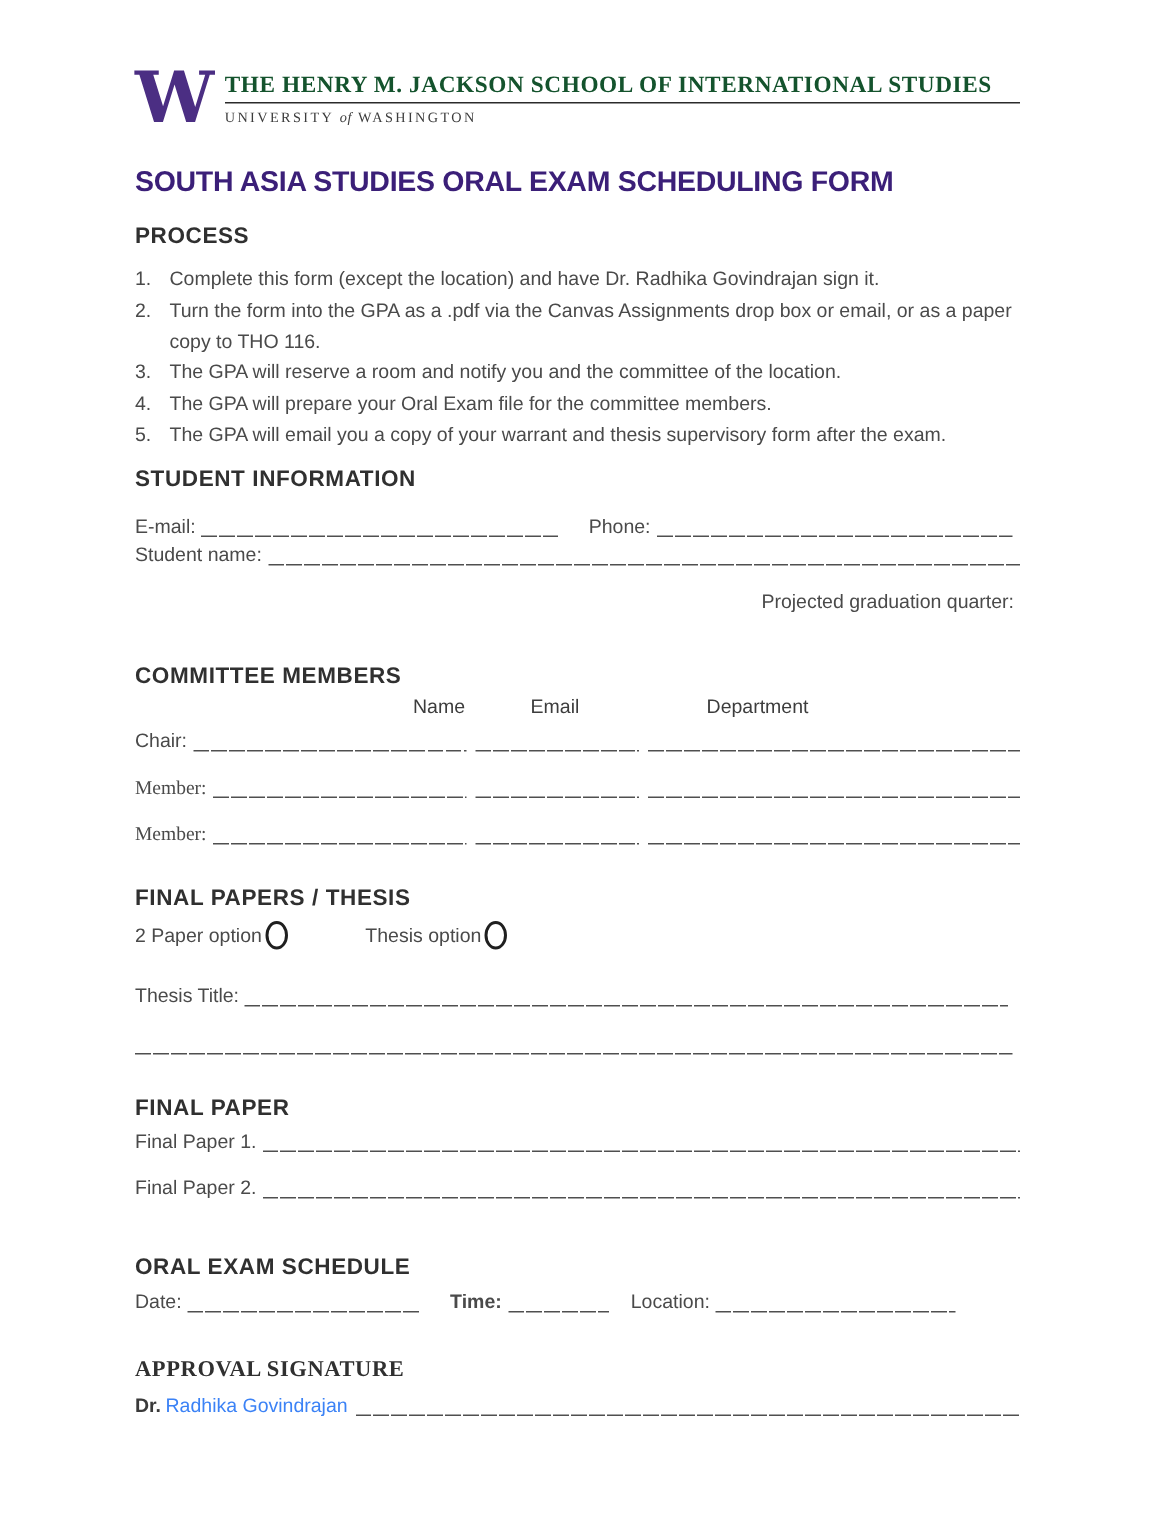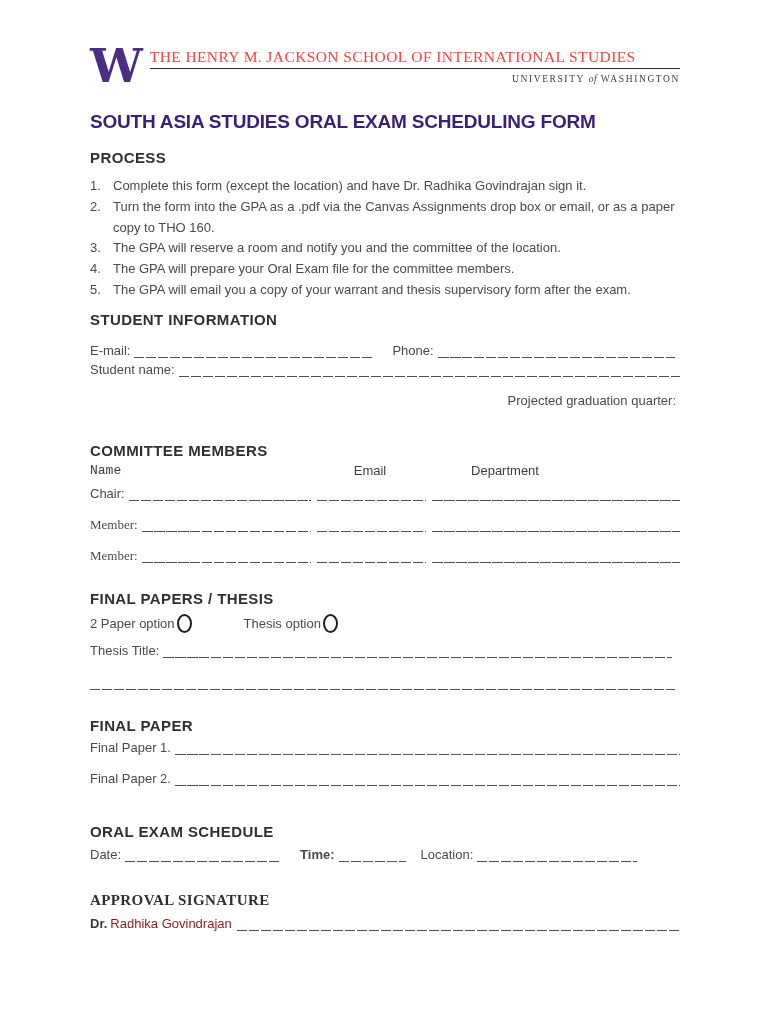--- a/index.html
+++ b/index.html
@@ -19,27 +19,27 @@
 
   
   .hdr{display:flex;align-items:flex-start;}
   .w-logo{
     font-family:"DejaVu Serif", serif;font-weight:bold;
     font-size:47px;line-height:37px;color:var(--uw-purple);
     letter-spacing:-2px;margin-top:1px;
   }
   .hdr-right{flex:1;margin-left:9px;margin-top:2px;}
   .school-name{
-    font-family:"Liberation Serif", serif;font-weight:normal;
-    font-size:15.5px;color:#ef4444;letter-spacing:0.4px;white-space:nowrap;
+    font-family:"Liberation Serif", serif;font-weight:bold;
+    font-size:15.5px;color:#14532d;letter-spacing:0.4px;white-space:nowrap;
   }
   .hdr-rule{border-bottom:1.6px solid #2b2b2b;margin-top:2px;}
   .univ-line{
     font-family:"Liberation Serif", serif;font-size:9.5px;color:#3c3c3c;
-    letter-spacing:1.6px;margin-top:5px;text-align:right;
+    letter-spacing:1.6px;margin-top:5px;
   }
   .univ-line .of{font-style:italic;text-transform:lowercase;letter-spacing:0.5px;}
 
   
   .title{
     margin-top:27px;font-size:19px;font-weight:bold;
     color:var(--title-purple);letter-spacing:-0.2px;white-space:nowrap;
   }
   .sec-h{
     font-size:15px;font-weight:bold;color:var(--heading-dark);
@@ -65,37 +65,37 @@
 
   .sec-h.student{margin-top:10px;}
   .row.r-name{margin-top:3px;}
   .row.r-email{margin-top:15px;padding-right:5px;}
   .row.r-grad{margin-top:15px;flex-direction:column;}
   .lbl.phone{margin-left:20px;}
 
   
   .sec-h.committee{margin-top:17px;}
   .col-heads{display:flex;font-size:13px;color:#3d3d3d;margin-top:4px;}
-  .col-heads .c1{width:220px;text-align:left;font-family:Liberation Mono, monospace;}
+  .col-heads .c1{width:220px;text-align:right;}
   .col-heads .c2{width:120px;text-align:center;}
   .col-heads .c3{width:150px;text-align:center;}
   .row.r-chair{margin-top:8px;}
   .row.r-member{margin-top:15px;font-family:Liberation Serif, serif;}
   .blank.b-email{flex:0 0 109px;margin-left:6px;}
   .blank.b-dept{flex:0 0 248px;margin-left:6px;}
 
   
   .sec-h.papers-thesis{margin-top:26px;}
   .opt-row{display:flex;align-items:center;font-size:13px;color:var(--body-gray);margin-top:4px;height:25px;}
   .radio{
     width:15px;height:19px;border:2.3px solid #1f1f1f;border-radius:50%;
     display:inline-block;margin-left:2px;
   }
   .opt2{margin-left:52px;}
-  .row.r-thesis{margin-top:7px;padding-right:8px;}
+  .row.r-thesis{margin-top:20px;padding-right:8px;}
   .row.r-thesis2{margin-top:16px;padding-right:5px;}
   .row.r-thesis2 .blank{width:100%;}
 
   
   .sec-h.final-paper{margin-top:26px;}
   .row.r-fp1{margin-top:6px;}
   .row.r-fp2{margin-top:15px;}
 
   
   .sec-h.oral{margin-top:36px;}
@@ -103,21 +103,21 @@
   .blank.b-date{flex:0 0 155px;}
   .lbl.time{margin-left:20px;font-weight:bold;}
   .blank.b-time{flex:0 0 67px;}
   .lbl.location{margin-left:15px;text-align:center;}
   .blank.b-loc{flex:0 0 160px;}
 
   
   .sec-h.approval{margin-top:29px;font-family:Liberation Serif, serif;}
   .row.r-sign{margin-top:7px;}
   .lbl.dr{color:#3a3a3a;font-weight:bold;margin-right:3px;}
-  .lbl.signer{color:#7f1d1d;margin-right:5px;}
+  .lbl.signer{color:#3b82f6;margin-right:5px;}
 </style>
 </head>
 <body>
 
 <div class="page">
 
   <div class="hdr">
     <div class="w-logo">W</div>
     <div class="hdr-right">
       <div class="school-name">THE HENRY M. JACKSON SCHOOL OF INTERNATIONAL STUDIES</div>
@@ -131,21 +131,21 @@
   </div>
 
   <div class="title">SOUTH ASIA STUDIES ORAL EXAM SCHEDULING FORM</div>
 
   <div class="sec-h process">PROCESS</div>
   <ol class="steps">
     <li>
         <span>Complete this form (except the location) and have Dr. Radhika Govindrajan sign it.</span>
       </li>
     <li>
-        <span>Turn the form into the GPA as a .pdf via the Canvas Assignments drop box or email, or as a paper copy to THO 160.</span>
+        <span>Turn the form into the GPA as a .pdf via the Canvas Assignments drop box or email, or as a paper copy to THO 116.</span>
       </li>
     <li>
         <span>The GPA will reserve a room and notify you and the committee of the location.</span>
       </li>
     <li>
         <span>The GPA will prepare your Oral Exam file for the committee members.</span>
       </li>
     <li>
         <span>The GPA will email you a copy of your warrant and thesis supervisory form after the exam.</span>
       </li>

